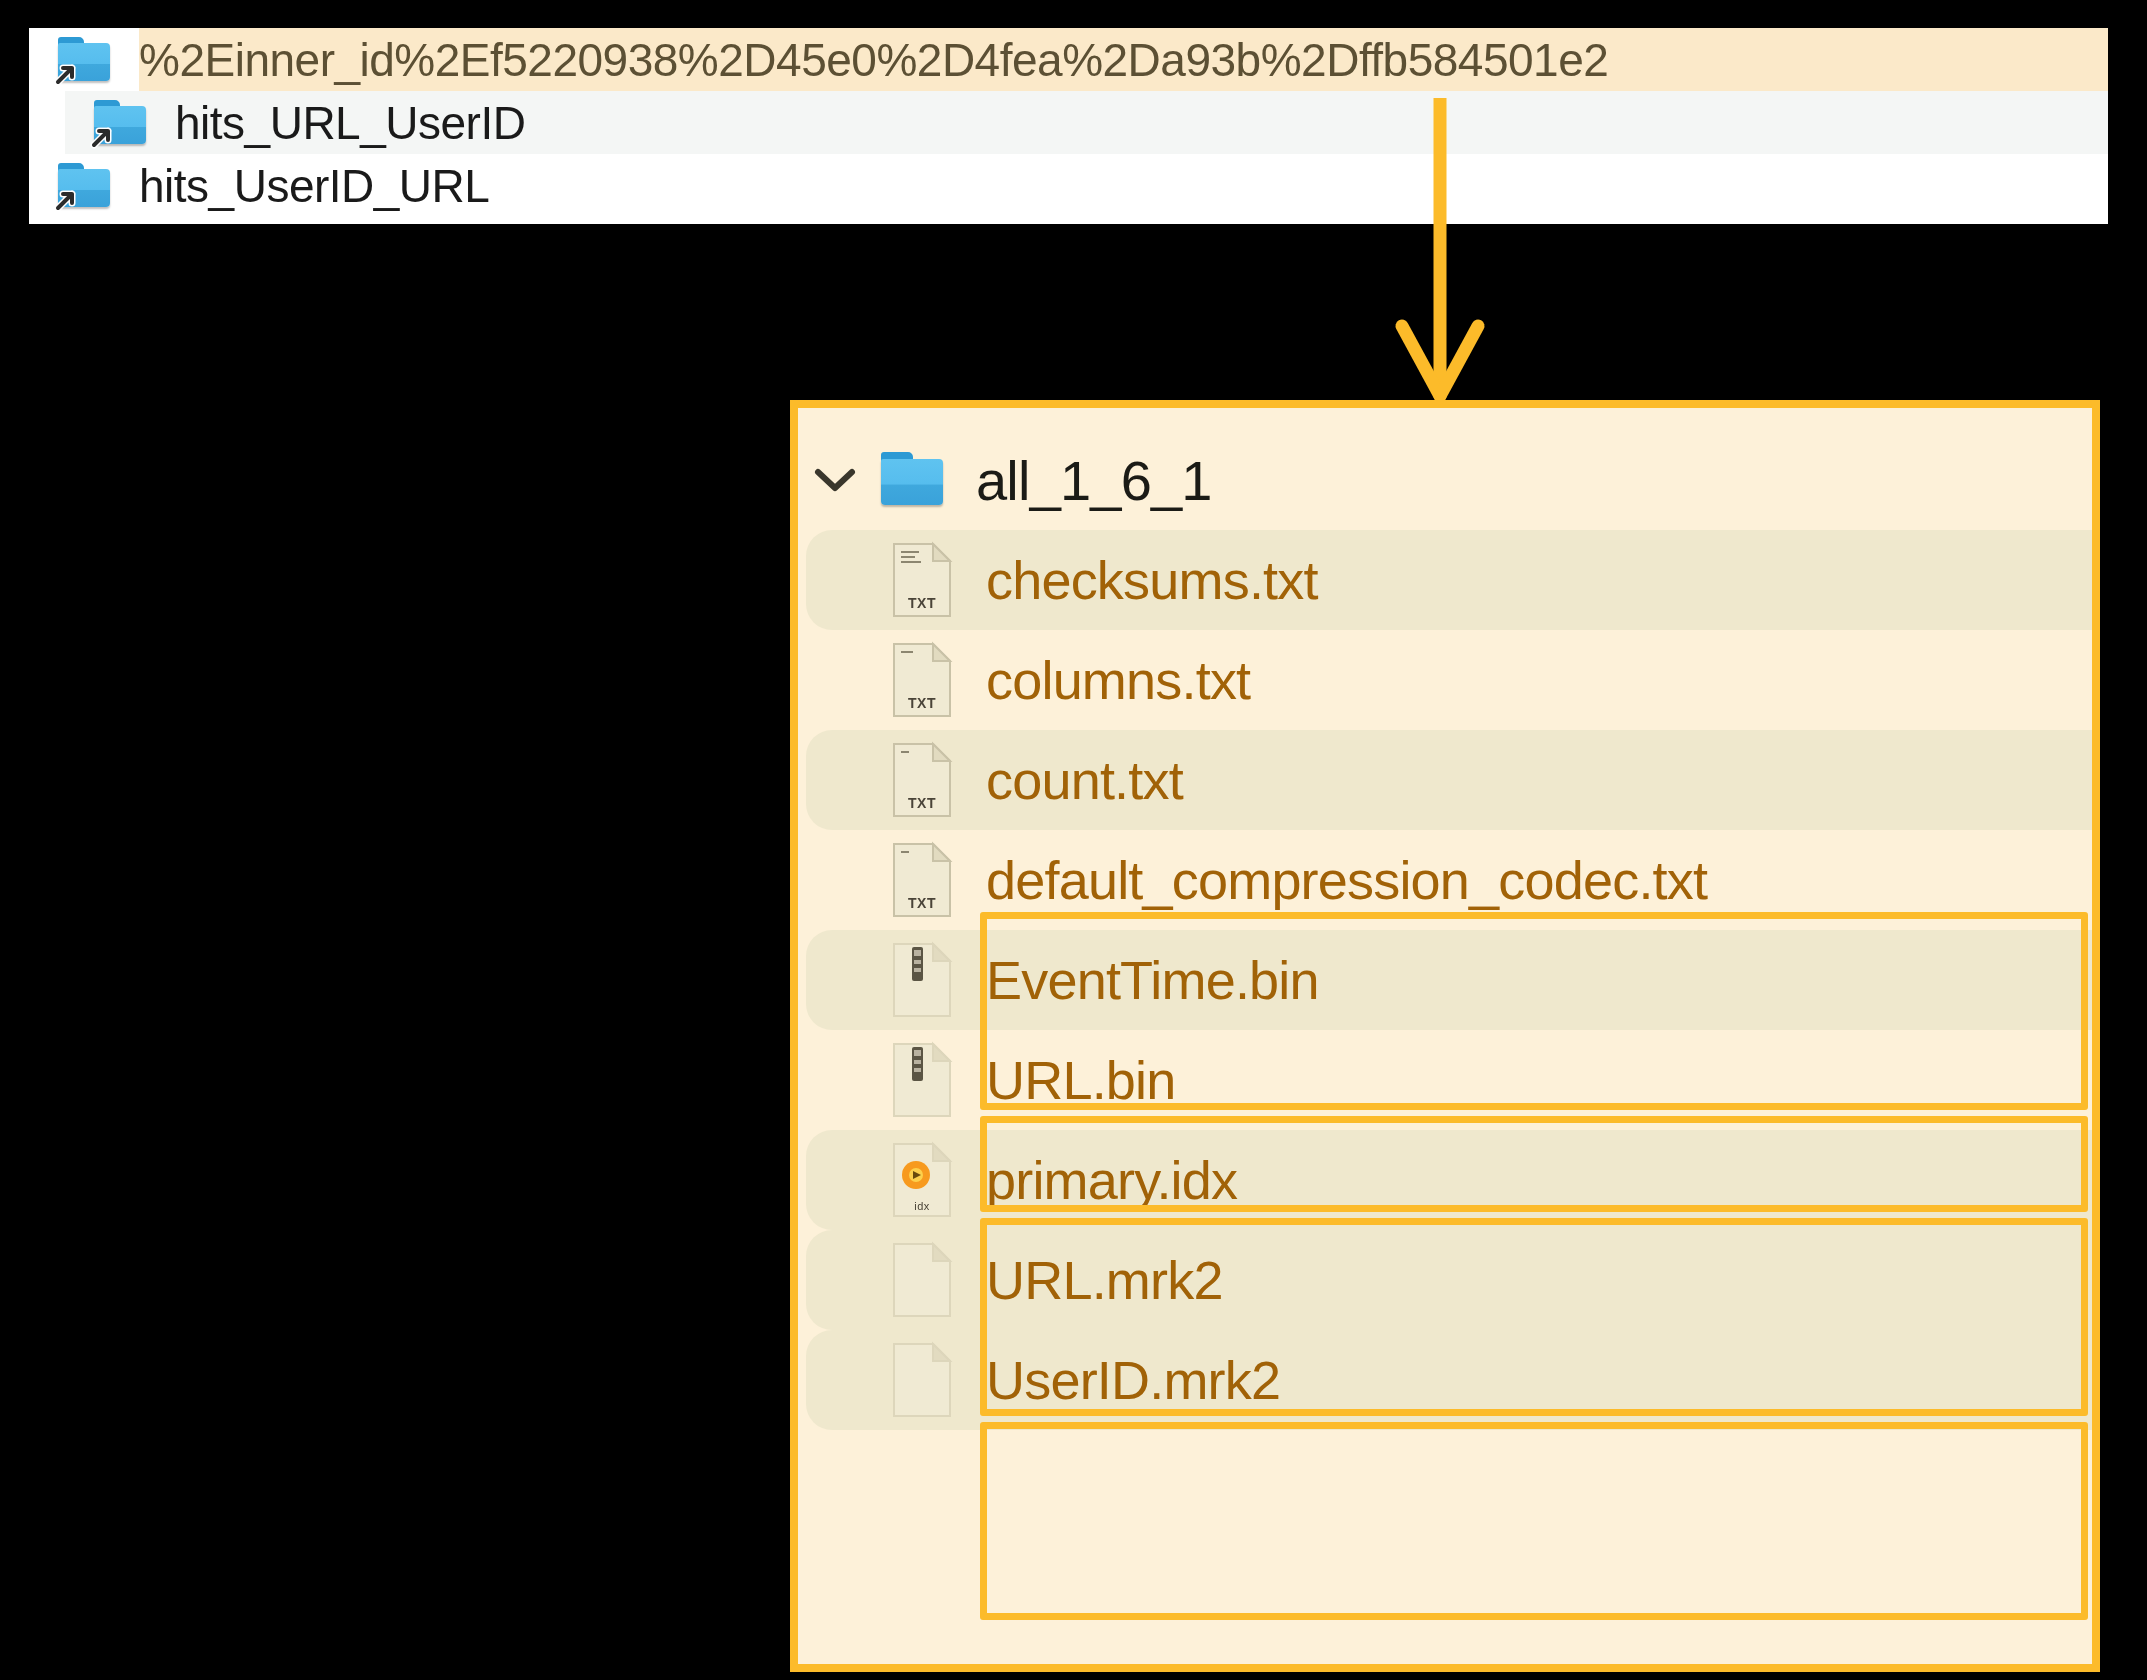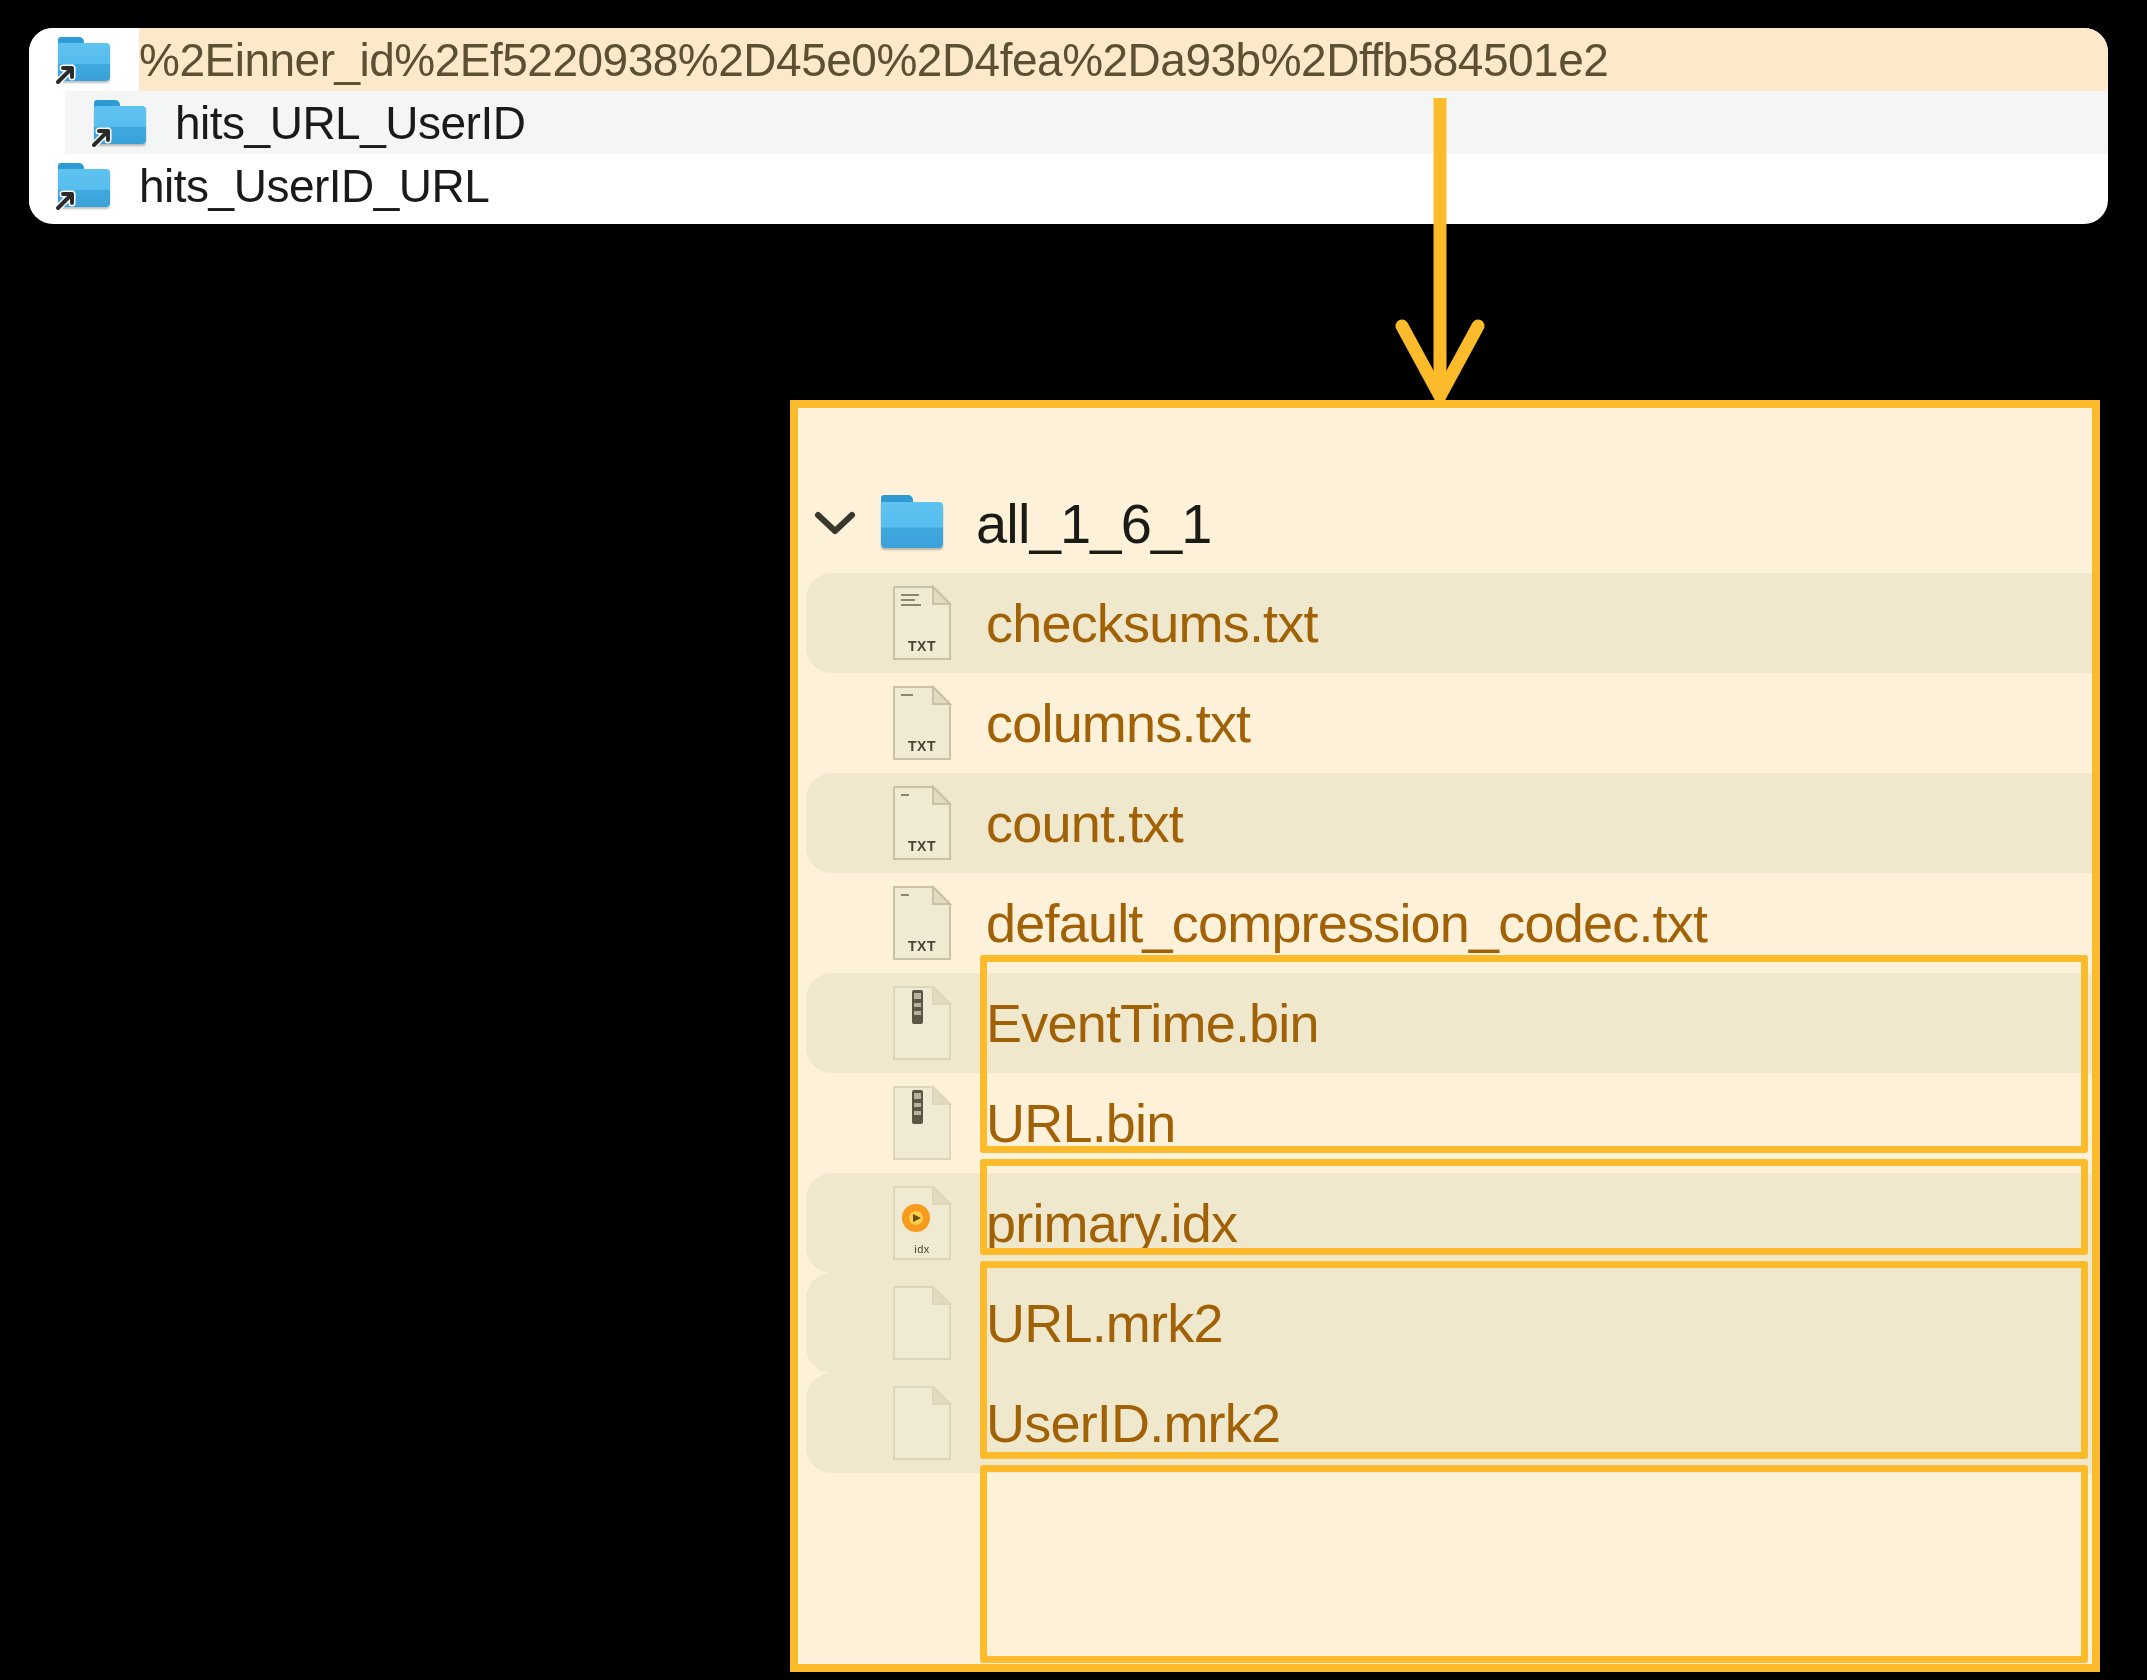--- a/index.html
+++ b/index.html
@@ -18,21 +18,20 @@
 
   
   #top-panel {
     position: absolute;
     left: 29px;
     top: 28px;
     width: 2079px;
     height: 196px;
     background: #ffffff;
     overflow: hidden;
-    border-radius: 24px;
   }
   .tp-row {
     position: relative;
     height: 63px;
     display: flex;
     align-items: center;
     box-sizing: border-box;
   }
   .tp-row.alt { background: #f4f6f5; margin-left: 36px; }
   .tp-row .tp-icon-cell {
@@ -108,21 +107,20 @@
     width: 1310px;
     height: 1272px;
     background: #fdf1d9;
     border: 8px solid #fcbb2a;
     box-sizing: border-box;
     overflow: hidden;
   }
   #file-list {
     position: relative;
     padding-top: 22px;
-    margin-top: 43px;
   }
   .fl-row {
     position: relative;
     height: 100px;
     display: flex;
     align-items: center;
     box-sizing: border-box;
   }
   .fl-row .stripe {
     position: absolute;

